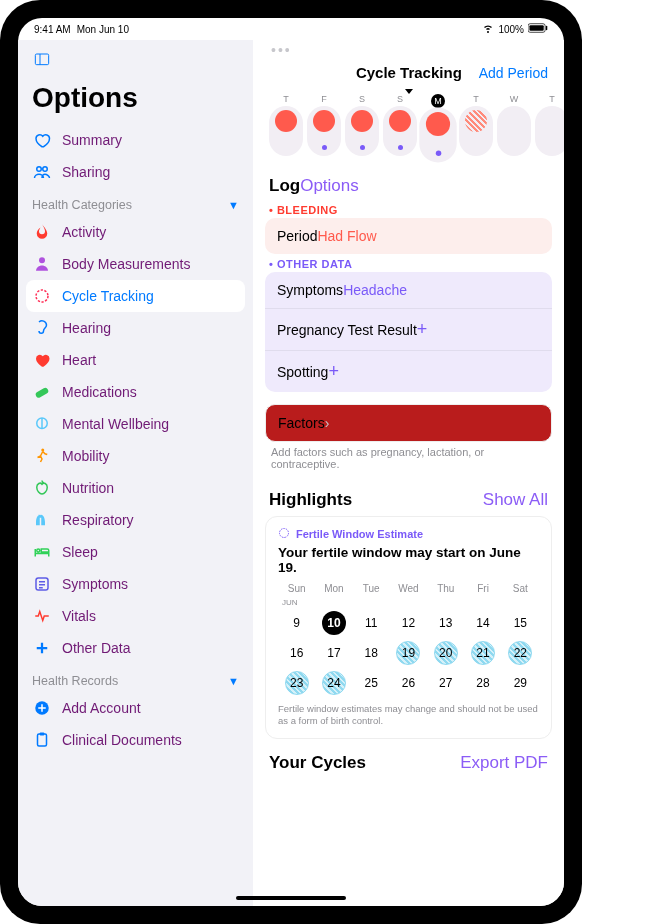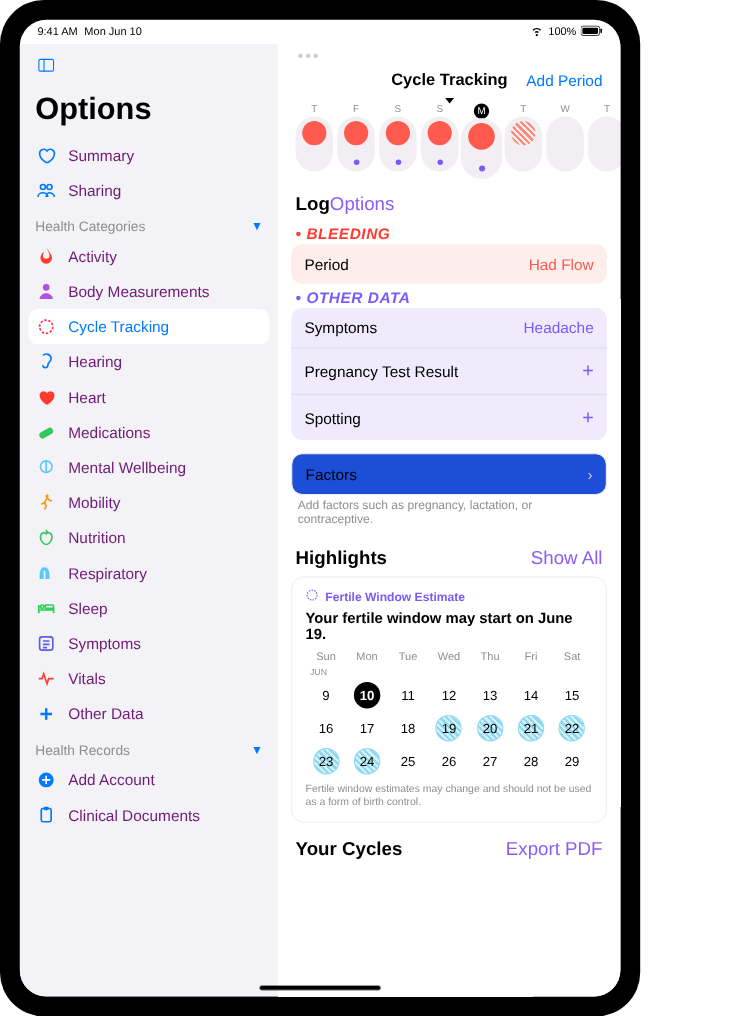--- a/index.html
+++ b/index.html
@@ -145,39 +145,38 @@
 }
 .log-section { margin-top: 16px; }
 .log-header {
   display: flex;
   justify-content: flex-start;
   align-items: baseline;
   padding: 0 4px 4px;
 }
 .log-title { font-size: 17px; font-weight: 700; }
 .link-blue { color: #8b5cf6; font-size: 17px; }
-.tag-label { font-size: 14px; font-weight: 600; letter-spacing: 0.5px; padding: 4px 4px 2px; font-style: italic; }
+.tag-label { font-size: 11px; font-weight: 600; letter-spacing: 0.5px; padding: 4px 4px 2px; }
 .tag-red { color: #ff3b30; }
 .tag-purple { color: #7a5af8; }
 .log-card {
   border-radius: 10px;
   overflow: hidden;
 }
 .log-row {
   display: flex;
-  justify-content: space-between;
   align-items: center;
   padding: 10px 12px;
   font-size: 14px;
   border-bottom: 1px solid rgba(0,0,0,0.06);
 }
 .log-row:last-child { border-bottom: none; }
 .log-card.red { background: #fdeeec; }
 .log-card.purple { background: #efeafc; }
-.log-card.white { background: #1d4ed8; border: 1px solid #eee; margin-top: 12px; }
+.log-card.white { background: #b91c1c; border: 1px solid #eee; margin-top: 12px; }
 .value-red { color: #ff5a4d; font-weight: 500; }
 .value-purple { color: #7a5af8; font-weight: 500; }
 .plus { color: #7a5af8; font-size: 18px; font-weight: 300; }
 .chev-right { color: #c7c7cc; }
 .hint { font-size: 11px; color: #8e8e93; padding: 4px 6px; }
 .highlights { margin-top: 16px; }
 .highlights-header { display: flex; justify-content: space-between; padding: 0 4px 6px; }
 .highlights-title { font-size: 17px; font-weight: 700; }
 .highlight-card {
   border: 1px solid #eee;

